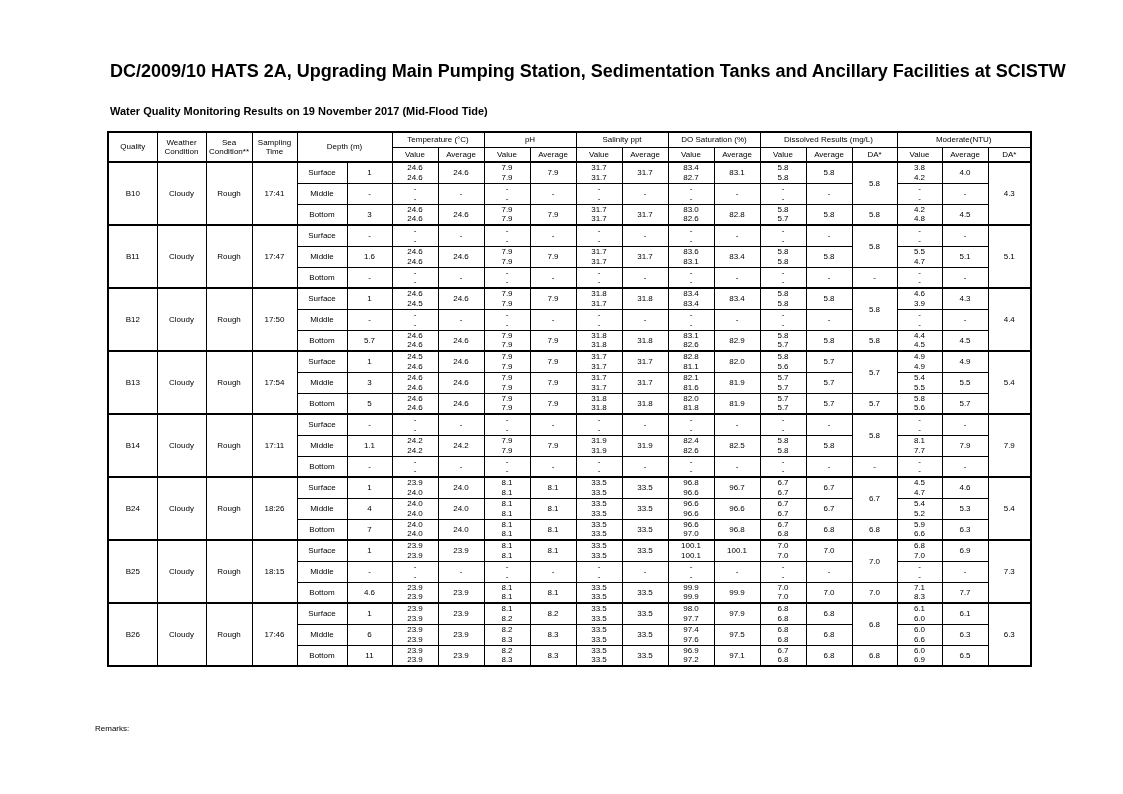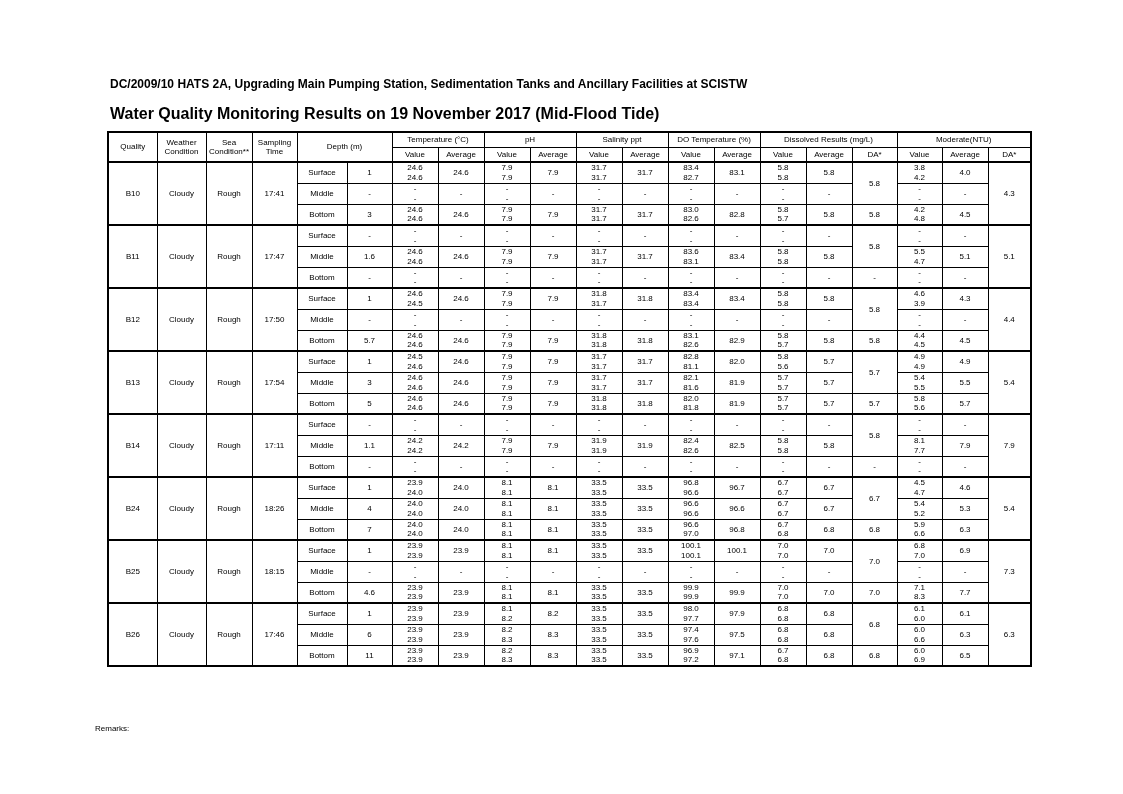--- a/index.html
+++ b/index.html
@@ -6,26 +6,26 @@
   html, body { margin: 0; padding: 0; }
   body {
     width: 1123px; height: 794px;
     background: #ffffff;
     color: #000;
     font-family: "Liberation Sans", sans-serif;
     position: relative;
     overflow: hidden;
   }
   .title1 {
-    position: absolute; left: 110px; top: 77px;
-    font-size: 12px; font-weight: bold; white-space: nowrap;
+    position: absolute; left: 110px; top: 61px;
+    font-size: 18px; font-weight: bold; white-space: nowrap;
   }
   .title2 {
     position: absolute; left: 110px; top: 105px;
-    font-size: 16px; font-weight: bold; white-space: nowrap;
+    font-size: 11px; font-weight: bold; white-space: nowrap;
   }
   table.wq {
     position: absolute; left: 107px; top: 131px;
     border-collapse: collapse;
     table-layout: fixed;
     border: 2px solid #000;
   }
   .wq th, .wq td {
     border: 1px solid #000;
     text-align: center;
@@ -81,21 +81,21 @@
       <th rowspan="2">Weather
 Condition</th>
       <th rowspan="2">Sea
 Condition**</th>
       <th rowspan="2">Sampling
 Time</th>
       <th colspan="2" rowspan="2">Depth (m)</th>
       <th colspan="2">Temperature (°C)</th>
       <th colspan="2">pH</th>
       <th colspan="2">Salinity ppt</th>
-      <th colspan="2">DO Temperature (%)</th>
+      <th colspan="2">DO Saturation (%)</th>
       <th colspan="3">Dissolved Results (mg/L)</th>
       <th colspan="3">Moderate(NTU)</th>
     </tr>
     <tr>
       <th>Value</th>
       <th>Average</th>
       <th>Value</th>
       <th>Average</th>
       <th>Value</th>
       <th>Average</th>

